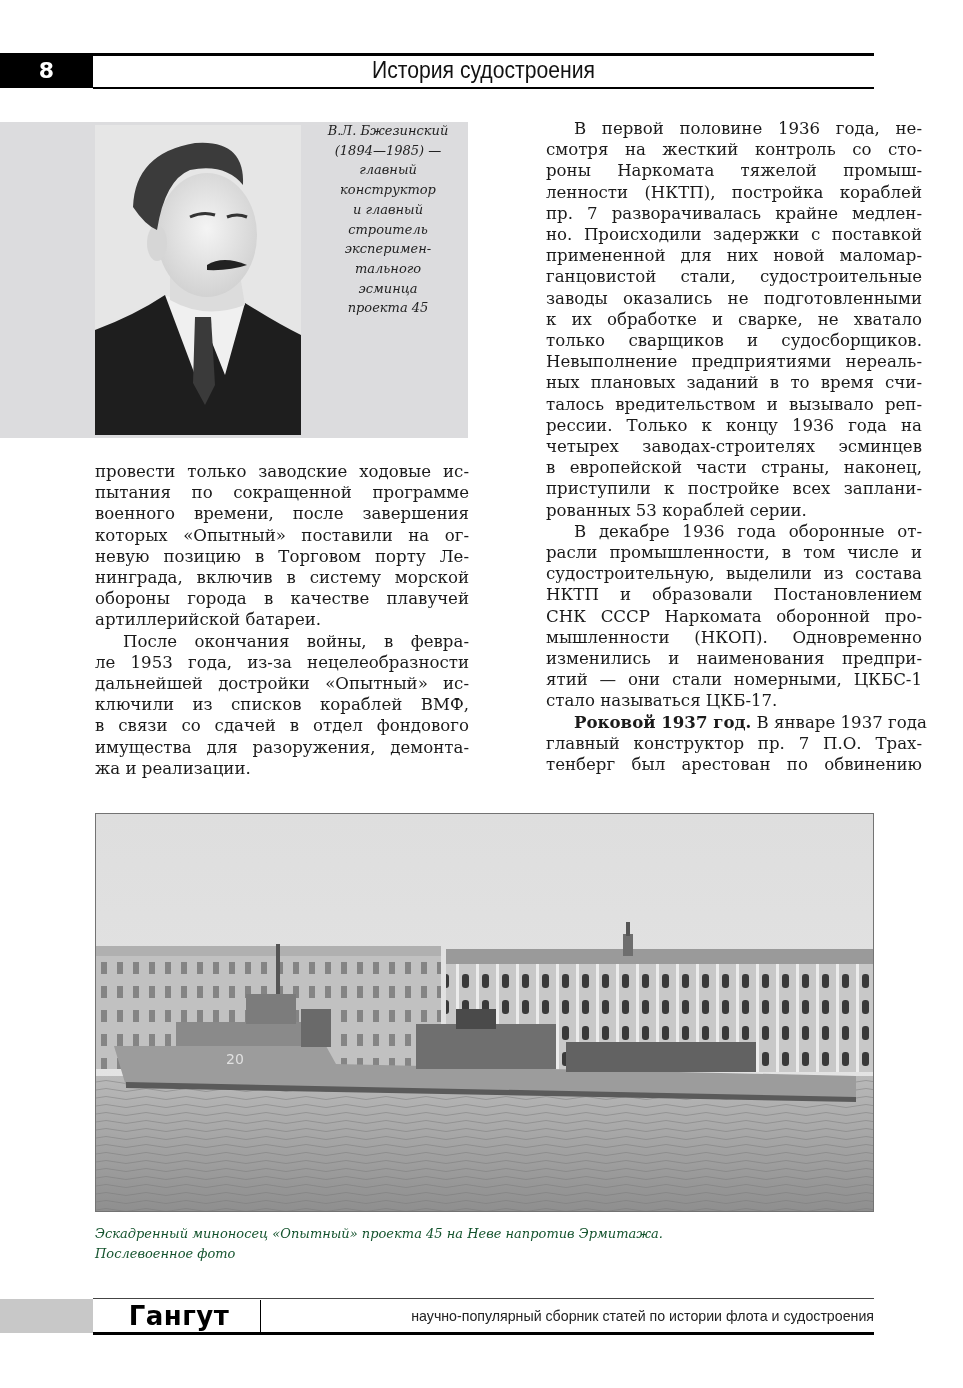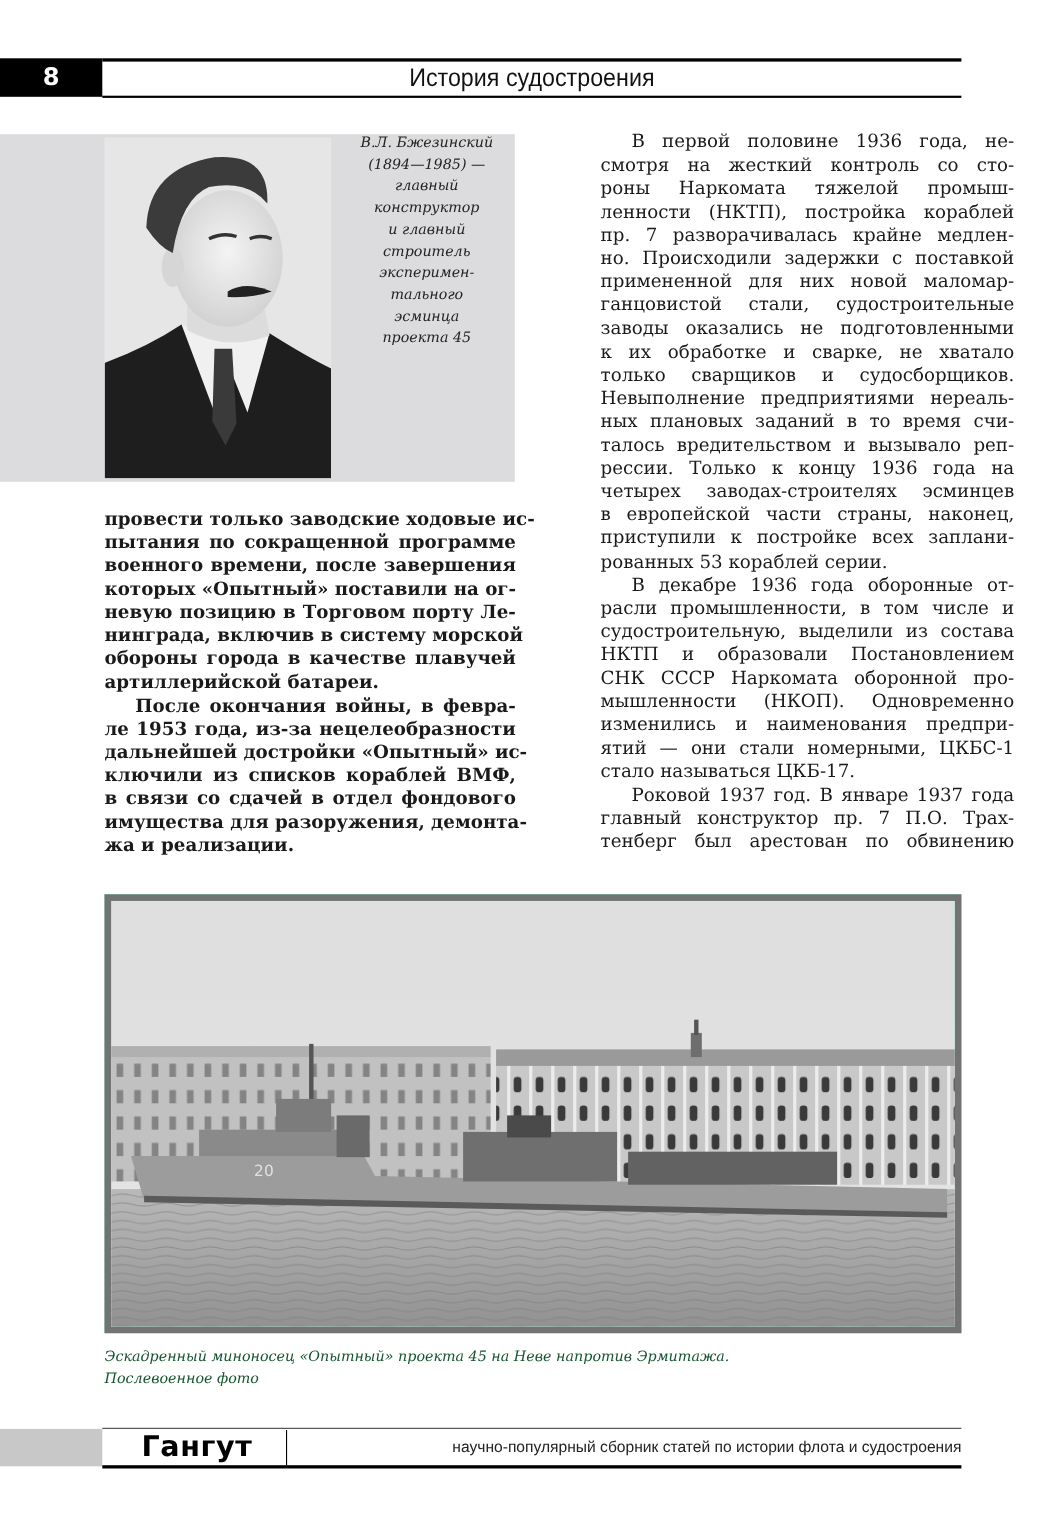--- a/index.html
+++ b/index.html
@@ -18,29 +18,29 @@
   
   .portrait-band { position: absolute; left: 0; top: 122px; width: 468px; height: 316px; background: #dcdcde; }
   .portrait { position: absolute; left: 95px; top: 125px; width: 206px; height: 310px; overflow: hidden; background: #e4e4e4; }
   .portrait svg { display: block; }
   .portrait-caption { position: absolute; left: 313px; top: 121px; width: 150px;
                       font-family: "DejaVu Serif", serif; font-style: italic; font-size: 13px; line-height: 19.7px; color: #222; text-align: center; }
   .portrait-caption div { white-space: nowrap; }
 
   
   .col { position: absolute; font-size: 16.6px; line-height: 21.2px; color: #1a1a1a; text-align: justify; }
-  .col-left { left: 95px; top: 461px; width: 374px; font-weight: bold; }
+  .col-left { left: 95px; top: 461px; width: 374px; }
   .col-right { left: 498px; top: 118px; width: 376px; margin-left: 48px; }
   .line { display: block; white-space: nowrap; text-align-last: justify; text-align: justify; }
   .line.last { text-align-last: left; }
   .indent { padding-left: 28px; }
-  .bold { font-weight: normal; }
-
-  
-  .photo { position: absolute; left: 95px; top: 813px; width: 779px; height: 399px; border: 6px solid #737373; box-sizing: border-box; overflow: hidden; background: #5eead4; text-align: right; }
+  .bold { font-weight: bold; }
+
+  
+  .photo { position: absolute; left: 95px; top: 813px; width: 779px; height: 399px; border: 1px solid #737373; box-sizing: border-box; overflow: hidden; background: #ef4444; text-align: right; }
   .photo-caption { position: absolute; left: 95px; top: 1224px; width: 790px; font-style: italic; font-size: 13px; line-height: 20px; color: #14532d; font-family: "DejaVu Serif", serif; }
 
   
   .ftr-band { position: absolute; left: 0; top: 1299px; width: 93px; height: 34px; background: #c8c8c8; }
   .ftr-line-top { position: absolute; left: 93px; top: 1298px; width: 781px; height: 1px; background: #444; }
   .ftr-line-bot { position: absolute; left: 93px; top: 1332px; width: 781px; height: 3px; background: #000; }
   .ftr-logo { position: absolute; left: 100px; top: 1300px; width: 158px; height: 20px; font-family: "DejaVu Sans", sans-serif; font-weight: bold;
               font-size: 26px; line-height: 32px; text-align: center; color: #000; letter-spacing: 0.5px; }
   .ftr-sep { position: absolute; left: 260px; top: 1300px; width: 1px; height: 32px; background: #000; }
   .ftr-text { position: absolute; left: 270px; top: 1302px; width: 604px; text-align: right; font-family: "Liberation Sans", sans-serif;

